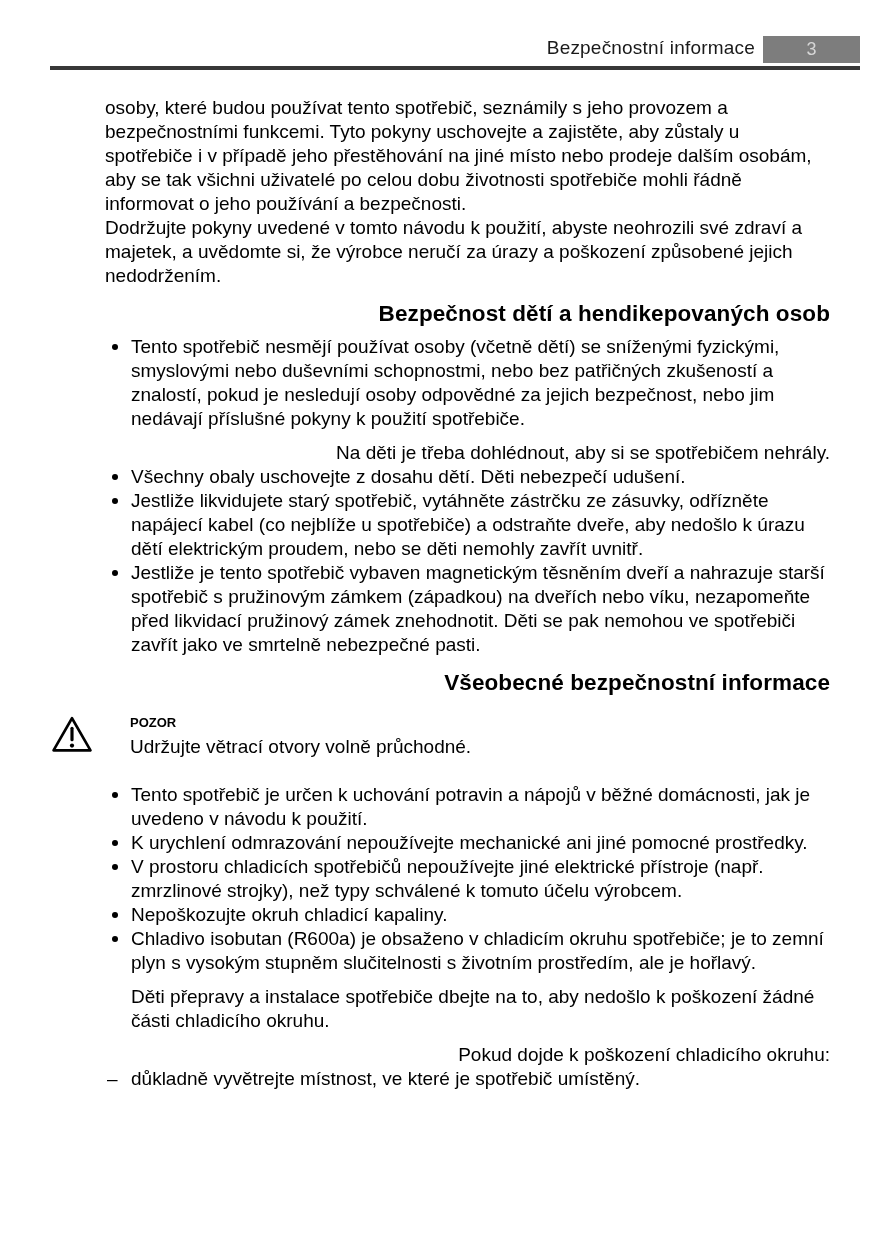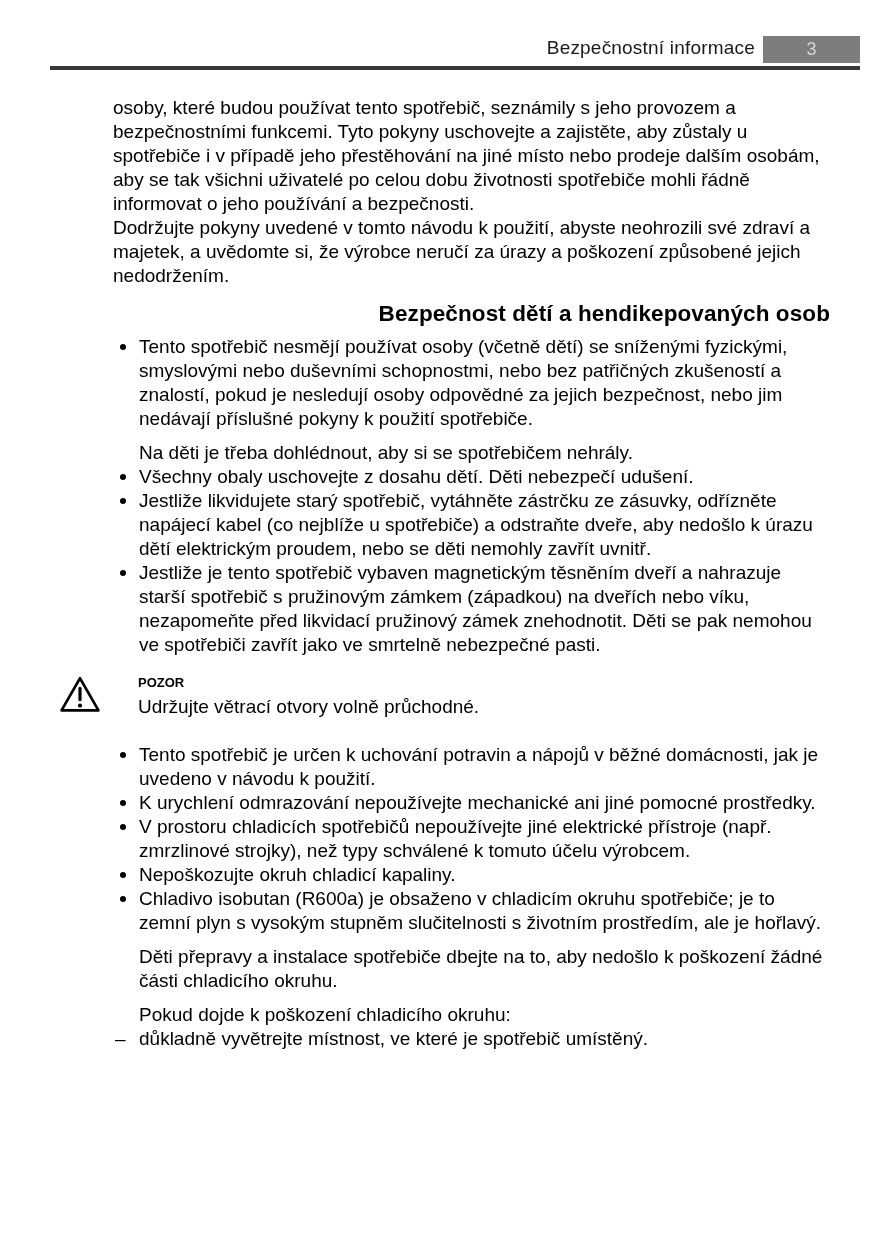--- a/index.html
+++ b/index.html
@@ -45,21 +45,20 @@
     justify-content: center;
   }
   .header-rule {
     border: 0;
     border-top: 4px solid #383838;
     margin-top: 2px;
   }
 
   
   .content {
-    margin-left: 8px;   
     margin-right: 30px; 
     padding-top: 26px;
     font-size: 19px;
     line-height: 24px;
   }
 
   .intro { margin-left: 55px; } 
   .intro p { margin: 0; }
 
   h2.section-heading {
@@ -84,21 +83,21 @@
     content: "";
     position: absolute;
     left: 7px;
     top: 9px;
     width: 6px;
     height: 6px;
     border-radius: 50%;
     background: #000;
   }
   li.plain-item { margin-top: 10px; margin-bottom: 10px; }
-  li.plain-item.tight { margin-bottom: 0; }
+  li.plain-item.tight { margin-bottom: 0; text-align: right; }
   li.dash-item::before {
     content: "\2013";
     position: absolute;
     left: 2px;
     top: 0;
   }
 
   
   .warning {
     display: flex;
@@ -141,20 +140,21 @@
       <h2 class="section-heading">Bezpečnost dětí a hendikepovaných osob</h2>
 
       <ul class="item-list">
         <li class="bullet-item">Tento spotřebič nesmějí používat osoby (včetně dětí) se sníženými fyzickými, smyslovými nebo duševními schopnostmi, nebo bez patřičných zkušeností a znalostí, pokud je nesledují osoby odpovědné za jejich bezpečnost, nebo jim nedávají příslušné pokyny k použití spotřebiče.</li>
         <li class="plain-item tight">Na děti je třeba dohlédnout, aby si se spotřebičem nehrály.</li>
         <li class="bullet-item">Všechny obaly uschovejte z dosahu dětí. Děti nebezpečí udušení.</li>
         <li class="bullet-item">Jestliže likvidujete starý spotřebič, vytáhněte zástrčku ze zásuvky, odřízněte napájecí kabel (co nejblíže u spotřebiče) a odstraňte dveře, aby nedošlo k úrazu dětí elektrickým proudem, nebo se děti nemohly zavřít uvnitř.</li>
         <li class="bullet-item">Jestliže je tento spotřebič vybaven magnetickým těsněním dveří a nahrazuje starší spotřebič s pružinovým zámkem (západkou) na dveřích nebo víku, nezapomeňte před likvidací pružinový zámek znehodnotit. Děti se pak nemohou ve spotřebiči zavřít jako ve smrtelně nebezpečné pasti.</li>
       </ul>
 
+      <h2 class="section-heading">Všeobecné bezpečnostní informace</h2>
 
       <div class="warning">
         <span class="warning-icon-wrap">
           <svg width="44" height="41" viewBox="0 0 50 46" aria-hidden="true">
             <path d="M25 4.5 L46 41 H4 Z" fill="none" stroke="#000000" stroke-width="3" stroke-linejoin="round"></path>
             <line x1="25" y1="16" x2="25" y2="29" stroke="#000000" stroke-width="3.6" stroke-linecap="round"></line>
             <circle cx="25" cy="35.6" r="2.4" fill="#000000"></circle>
           </svg>
         </span>
         <span class="warning-body">

